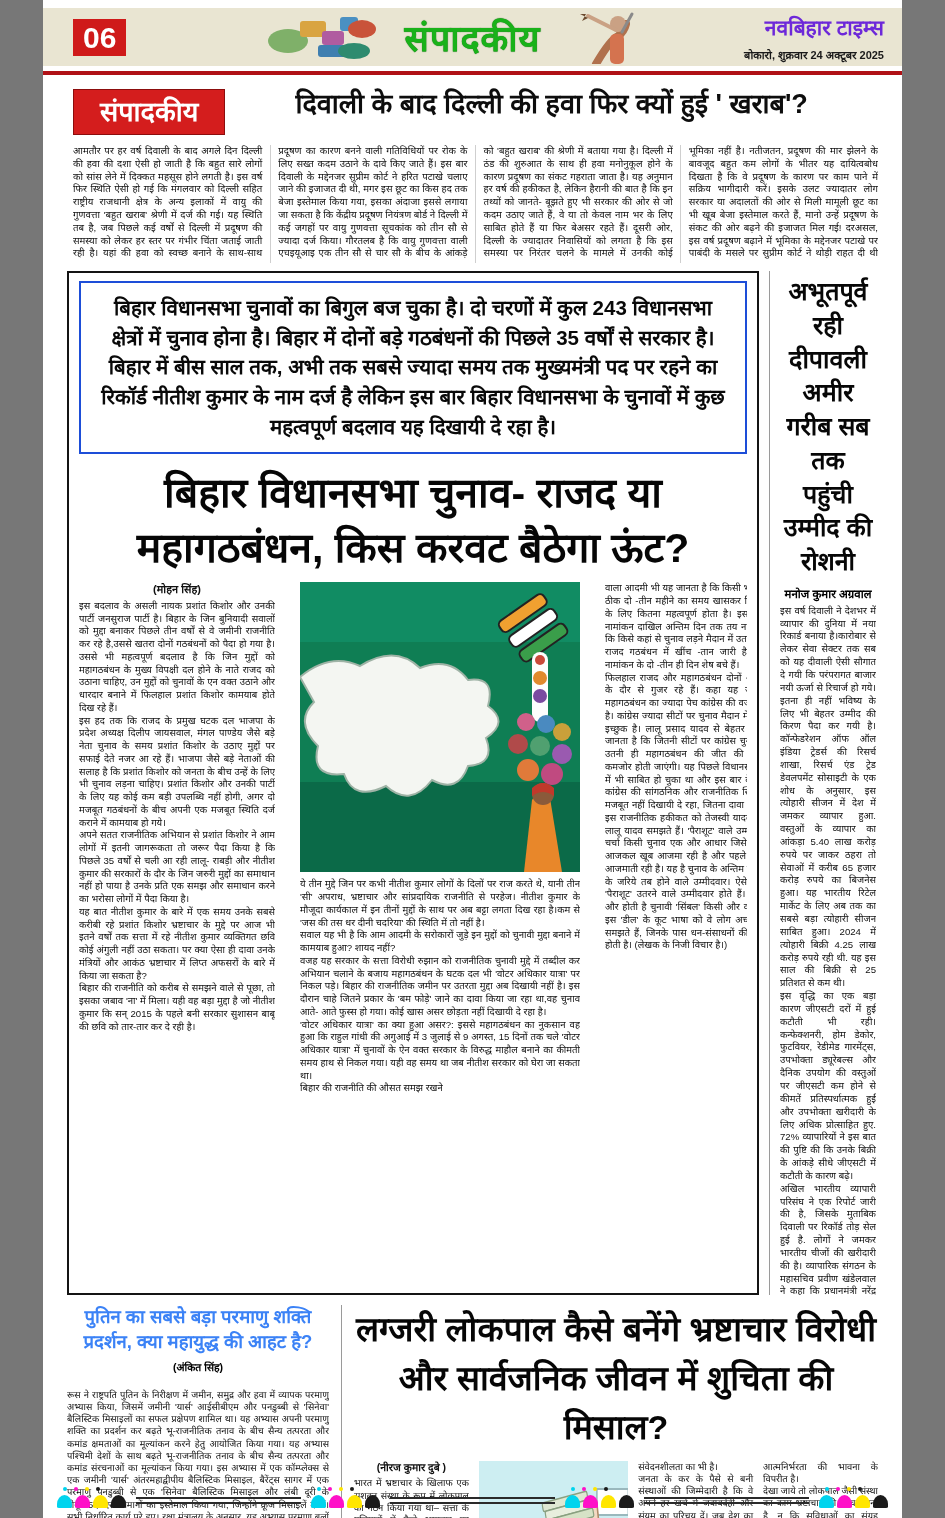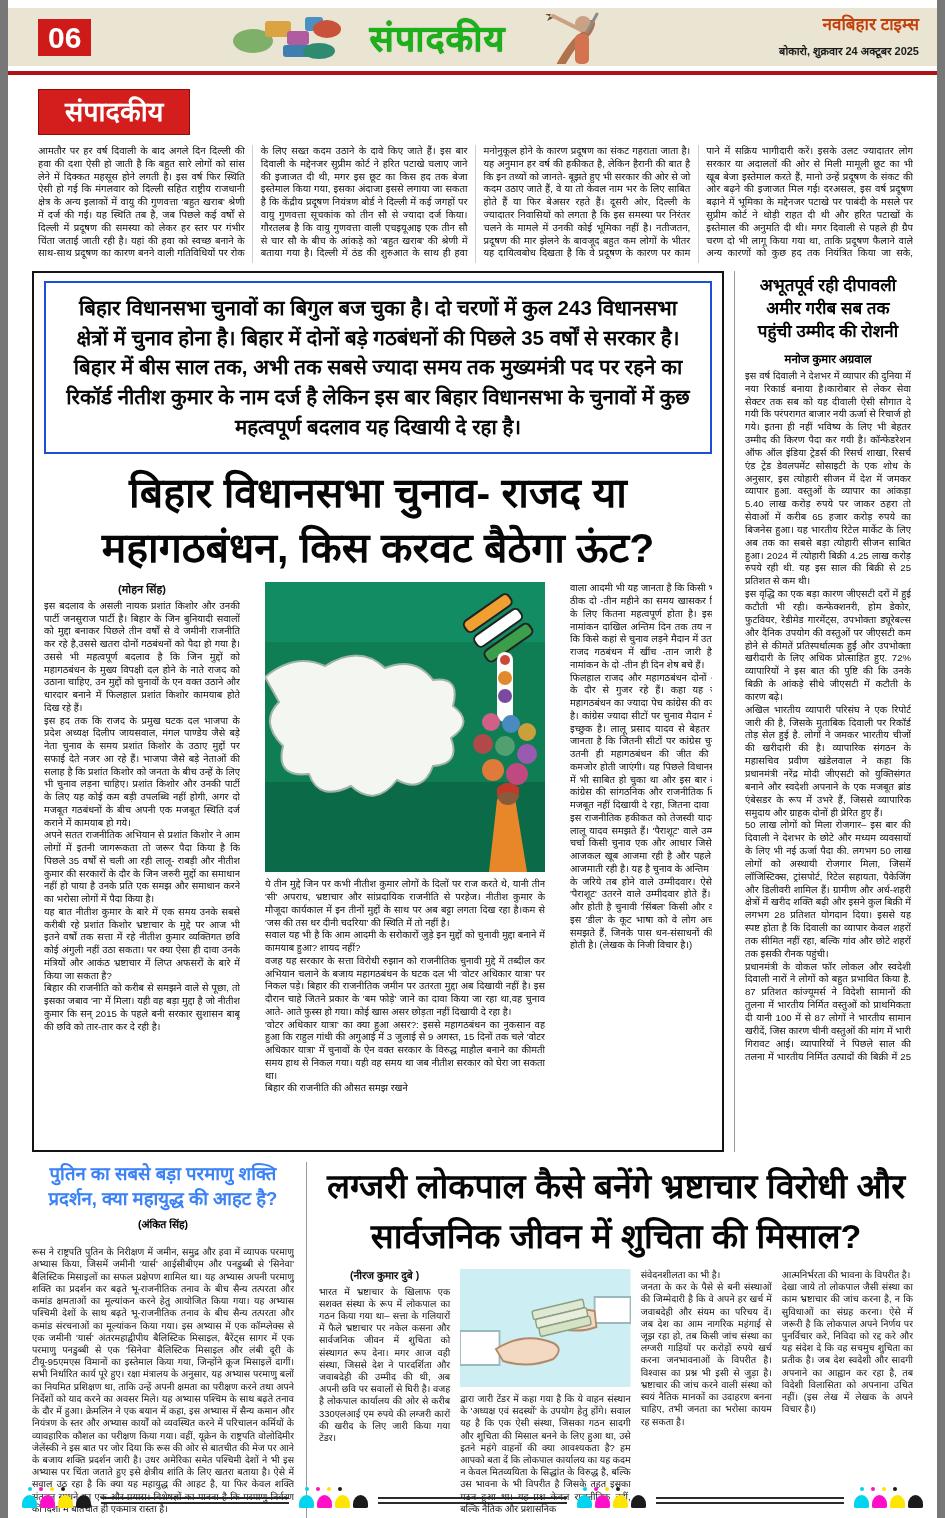--- a/index.html
+++ b/index.html
@@ -1,26 +1,26 @@
 <!DOCTYPE html>
 <html lang="hi"><head>
 <meta charset="utf-8">
 <style>
   * { margin:0; padding:0; box-sizing:border-box; }
   body { background:#777; font-family:"Liberation Sans", sans-serif; }
-  .page { width:929px; height:1518px; background:#ffffff; margin:0 auto; position:relative; overflow:hidden; padding:8px 0 0 0; }
+  .page { width:859px; height:1518px; background:#ffffff; margin:0 auto; position:relative; overflow:hidden; padding:8px 0 0 0; }
 
   
   .masthead { height:58px; background:#e9e5d2; margin:0 0 0 0; display:flex; align-items:center; position:relative; }
   .pagenum { background:#cf1a1a; color:#fff; font-weight:bold; font-size:30px; padding:2px 10px; margin-left:30px; line-height:1.1; }
   .collage { margin-left:140px; }
   .section-title { color:#19b219; font-weight:800; font-size:36px; letter-spacing:1px; margin-left:18px; text-shadow:0 0 1px #0a560a; }
   .figure-art { margin-left:26px; }
   .mast-right { position:absolute; right:18px; top:8px; text-align:right; }
-  .paper-name { color:#c2410c; font-weight:800; font-size:17px; line-height:1.1; }
+  .paper-name { color:#6d28d9; font-weight:800; font-size:21px; line-height:1.1; }
   .edition-date { color:#1a1a1a; font-weight:bold; font-size:11px; margin-top:8px; }
   .red-rule { height:4px; background:#b01116; margin-top:5px; }
 
   
   .editorial { margin:14px 24px 6px 30px; }
   .ed-head { display:flex; align-items:flex-start; }
   .ed-label { background:#d41d1d; color:#fff; font-weight:800; font-size:27px; padding:2px 26px 5px; border:1px solid #8c0d0d; }
   .ed-headline { flex:1; text-align:center; font-weight:800; font-size:27px; color:#0d0d0d; padding:0 10px; line-height:1.15; }
   .ed-body { margin-top:10px; height:118px; overflow:hidden; column-count:4; column-gap:16px; column-rule:1px solid #cfcfcf; font-size:9.7px; line-height:1.32; text-align:justify; color:#111; }
 
@@ -29,21 +29,21 @@
   .lead-box { width:692px; border:2.5px solid #141414; padding:8px 10px; background:#fff; }
   .lead-intro { border:2px solid #1d4ed8; padding:10px 16px; font-weight:800; font-size:20.5px; line-height:1.45; text-align:center; color:#090909; }
   .lead-headline { text-align:center; font-weight:800; font-size:41px; line-height:1.35; color:#060606; margin:12px 0 6px; }
   .lead-body { display:grid; grid-template-columns:196px 280px 180px; gap:25px; height:560px; overflow:hidden; font-size:9.6px; line-height:1.33; text-align:justify; color:#111; }
   .lead-byline { text-align:center; font-weight:bold; font-size:11px; margin-bottom:3px; }
   .preline { white-space:pre-line; }
   .lead-col { overflow:hidden; }
   .lead-figure { width:280px; height:290px; display:block; margin-bottom:6px; }
 
   .diwali { flex:1; border-left:1.5px solid #9a9a9a; padding:4px 2px 0 10px; overflow:hidden; }
-  .diwali-headline { font-weight:800; font-size:17px; line-height:1.35; text-align:center; color:#070707; }
+  .diwali-headline { font-weight:800; font-size:25px; line-height:1.35; text-align:center; color:#070707; }
   .diwali-byline { text-align:center; font-weight:bold; font-size:11.5px; margin:7px 0 4px; }
   .diwali-body { font-size:9.6px; line-height:1.34; text-align:justify; color:#111; height:690px; overflow:hidden; }
 
   
   .bottom-row { display:flex; margin:10px 24px 0 24px; gap:12px; height:374px; overflow:hidden; }
   .putin { width:262px; overflow:hidden; }
   .putin-headline { font-weight:800; font-size:18.5px; line-height:1.35; text-align:center; color:#3b82f6; }
   .putin-byline { text-align:center; font-weight:bold; font-size:10.5px; margin:5px 0 15px; }
   .putin-body { font-size:9.4px; line-height:1.3; text-align:justify; color:#111; }
 
@@ -90,20 +90,21 @@
     <div class="mast-right">
       <div class="paper-name">नवबिहार टाइम्स</div>
       <div class="edition-date">बोकारो, शुक्रवार 24 अक्टूबर 2025</div>
     </div>
   </header>
   <div class="red-rule"></div>
 
   <section class="editorial">
     <div class="ed-head">
       <div class="ed-label">संपादकीय</div>
+      <h1 class="ed-headline">दिवाली के बाद दिल्ली की हवा फिर क्यों हुई ' खराब'?</h1>
     </div>
     <div class="ed-body">
       <span>आमतौर पर हर वर्ष दिवाली के बाद अगले दिन दिल्ली की हवा की दशा ऐसी हो जाती है कि बहुत सारे लोगों को सांस लेने में दिक्कत महसूस होने लगती है। इस वर्ष फिर स्थिति ऐसी हो गई कि मंगलवार को दिल्ली सहित राष्ट्रीय राजधानी क्षेत्र के अन्य इलाकों में वायु की गुणवत्ता 'बहुत खराब' श्रेणी में दर्ज की गई। यह स्थिति तब है, जब पिछले कई वर्षों से दिल्ली में प्रदूषण की समस्या को लेकर हर स्तर पर गंभीर चिंता जताई जाती रही है। यहां की हवा को स्वच्छ बनाने के साथ-साथ प्रदूषण का कारण बनने वाली गतिविधियों पर रोक के लिए सख्त कदम उठाने के दावे किए जाते हैं। इस बार दिवाली के</span>
       <span>मद्देनजर सुप्रीम कोर्ट ने हरित पटाखे चलाए जाने की इजाजत दी थी, मगर इस छूट का किस हद तक बेजा इस्तेमाल किया गया, इसका अंदाजा इससे लगाया जा सकता है कि केंद्रीय प्रदूषण नियंत्रण बोर्ड ने दिल्ली में कई जगहों पर वायु गुणवत्ता सूचकांक को तीन सौ से ज्यादा दर्ज किया। गौरतलब है कि वायु गुणवत्ता वाली एचइयूआइ एक तीन सौ से चार सौ के बीच के आंकड़े को 'बहुत खराब' की श्रेणी में बताया गया है। दिल्ली में ठंड की शुरुआत के साथ ही हवा मनोनुकूल होने के कारण प्रदूषण का संकट गहराता जाता है। यह अनुमान हर वर्ष की हकीकत है, लेकिन हैरानी की बात है कि इन तथ्यों को जानते-</span>
       <span>बूझते हुए भी सरकार की ओर से जो कदम उठाए जाते हैं, वे या तो केवल नाम भर के लिए साबित होते हैं या फिर बेअसर रहते हैं। दूसरी ओर, दिल्ली के ज्यादातर निवासियों को लगता है कि इस समस्या पर निरंतर चलने के मामले में उनकी कोई भूमिका नहीं है। नतीजतन, प्रदूषण की मार झेलने के बावजूद बहुत कम लोगों के भीतर यह दायित्वबोध दिखता है कि वे प्रदूषण के कारण पर काम पाने में सक्रिय भागीदारी करें। इसके उलट ज्यादातर लोग सरकार या अदालतों की ओर से मिली मामूली छूट का भी खूब बेजा इस्तेमाल करते हैं, मानो उन्हें प्रदूषण के संकट की ओर बढ़ने की इजाजत मिल गई! दरअसल,</span>
       <span>इस वर्ष प्रदूषण बढ़ाने में भूमिका के मद्देनजर पटाखे पर पाबंदी के मसले पर सुप्रीम कोर्ट ने थोड़ी राहत दी थी और हरित पटाखों के इस्तेमाल की अनुमति दी थी। मगर दिवाली से पहले ही ग्रैप चरण दो भी लागू किया गया था, ताकि प्रदूषण फैलाने वाले अन्य कारणों को कुछ हद तक नियंत्रित किया जा सके, लेकिन पटाखों की धूम में यह प्रयास बेअसर हो गया। इसमें दोराय नहीं कि सर्दियों की आहट के साथ प्रदूषण की समस्या के गहराने में मौसम की भूमिका होती है। मगर इतना जरूर किया जा सकता है कि जिन वजहों से वायु की गुणवत्ता में तेज गिरावट होती है।</span>
     </div>
   </section>
 
   <div class="middle-row">

